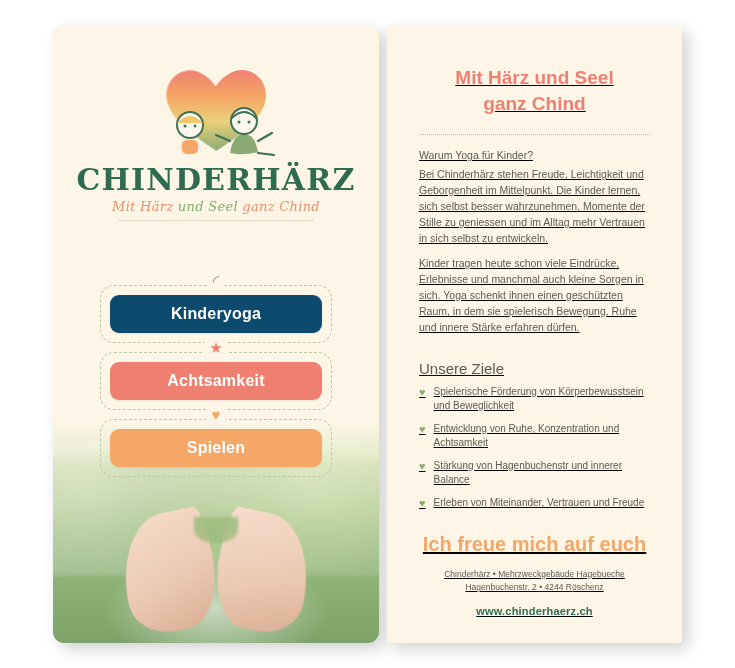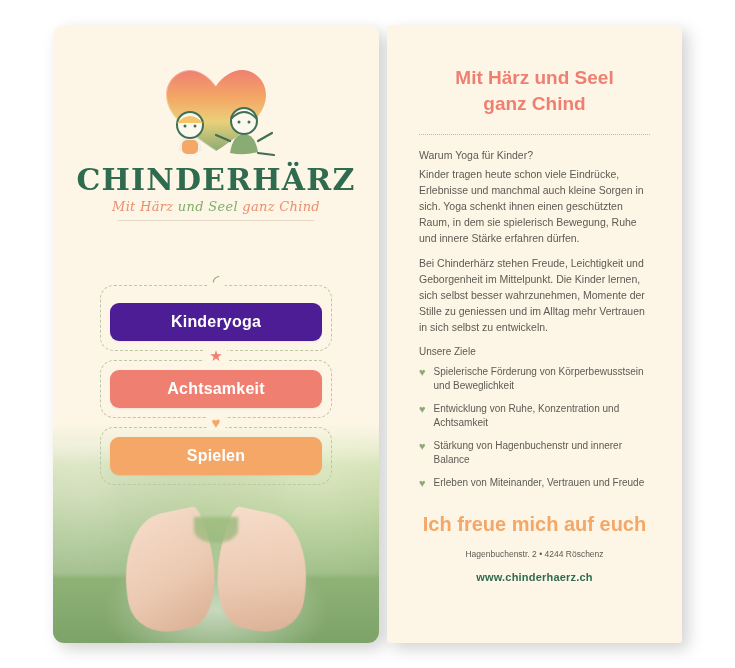--- a/index.html
+++ b/index.html
@@ -161,21 +161,21 @@
     border-radius: 9px;
     display: flex;
     align-items: center;
     justify-content: center;
     color: #ffffff;
     font-size: 16px;
     font-weight: bold;
     letter-spacing: .2px;
     box-shadow: 0 1px 2px rgba(0,0,0,0.07);
   }
-  .pill.green { background: #4c1d95; margin-top: 8px; }
+  .pill.green { background: #0c4a6e; }
   .pill.red   { background: #ef8071; }
   .pill.orange{ background: #f4a766; }
 
   .pill-icon {
     position: absolute;
     top: -13px;
     left: 50%;
     transform: translateX(-50%);
     font-size: 15px;
     line-height: 1;
@@ -195,20 +195,21 @@
     height: 618px;
     background: #fdf6e7;
     border-radius: 3px;
     overflow: hidden;
     box-shadow: 6px 6px 16px rgba(0,0,0,0.18);
   }
   .back-inner {
     padding: 40px 32px 20px 32px;
     box-sizing: border-box;
     height: 100%;
+    text-decoration: underline;
   }
   .back-title {
     color: #ef8071;
     font-size: 19px;
     font-weight: bold;
     text-align: center;
     line-height: 1.35;
     margin: 0 0 18px 0;
   }
   .dotted-rule {
@@ -220,23 +221,23 @@
     color: #5d5a52;
     margin: 0 0 6px 0;
   }
   .body-text {
     font-size: 10.5px;
     line-height: 1.52;
     color: #5d5a52;
     margin: 0 0 9px 0;
   }
   .goals-title {
-    font-size: 10px;
+    font-size: 15px;
     color: #5d5a52;
-    margin: 10px 0 8px 0;
+    margin: 24px 0 8px 0;
   }
   .goal {
     display: flex;
     align-items: flex-start;
     gap: 8px;
     margin-bottom: 9px;
   }
   .goal-heart {
     color: #8bab74;
     font-size: 11px;
@@ -354,22 +355,22 @@
     <div class="back-inner">
 
       <div class="back-title">
         <div>Mit Härz und Seel</div>
         <div>ganz Chind</div>
       </div>
 
       <div class="dotted-rule"></div>
 
       <p class="q-title">Warum Yoga für Kinder?</p>
+      <p class="body-text">Bei Chinderhärz stehen Freude, Leichtigkeit und Geborgenheit im Mittelpunkt. Die Kinder lernen, sich selbst besser wahrzunehmen, Momente der Stille zu geniessen und im Alltag mehr Vertrauen in sich selbst zu entwickeln.</p>
       <p class="body-text">Kinder tragen heute schon viele Eindrücke, Erlebnisse und manchmal auch kleine Sorgen in sich. Yoga schenkt ihnen einen geschützten Raum, in dem sie spielerisch Bewegung, Ruhe und innere Stärke erfahren dürfen.</p>
-      <p class="body-text">Bei Chinderhärz stehen Freude, Leichtigkeit und Geborgenheit im Mittelpunkt. Die Kinder lernen, sich selbst besser wahrzunehmen, Momente der Stille zu geniessen und im Alltag mehr Vertrauen in sich selbst zu entwickeln.</p>
 
       <p class="goals-title">Unsere Ziele</p>
 
       <div class="goal">
         <span class="goal-heart">♥</span>
         <span class="goal-text">Spielerische Förderung von Körperbewusstsein und Beweglichkeit</span>
       </div>
       <div class="goal">
         <span class="goal-heart">♥</span>
         <span class="goal-text">Entwicklung von Ruhe, Konzentration und Achtsamkeit</span>
@@ -379,20 +380,21 @@
         <span class="goal-text">Stärkung von Hagenbuchenstr und innerer Balance</span>
       </div>
       <div class="goal">
         <span class="goal-heart">♥</span>
         <span class="goal-text">Erleben von Miteinander, Vertrauen und Freude</span>
       </div>
 
       <div class="cta">Ich freue mich auf euch</div>
 
       <div class="addr">
+        <div>Chinderhärz • Mehrzweckgebäude Hagebueche</div>
         <div>Hagenbuchenstr. 2 • 4244 Röschenz</div>
       </div>
 
       <div class="web">www.chinderhaerz.ch</div>
 
     </div>
   </div>
 
 </div>
 

